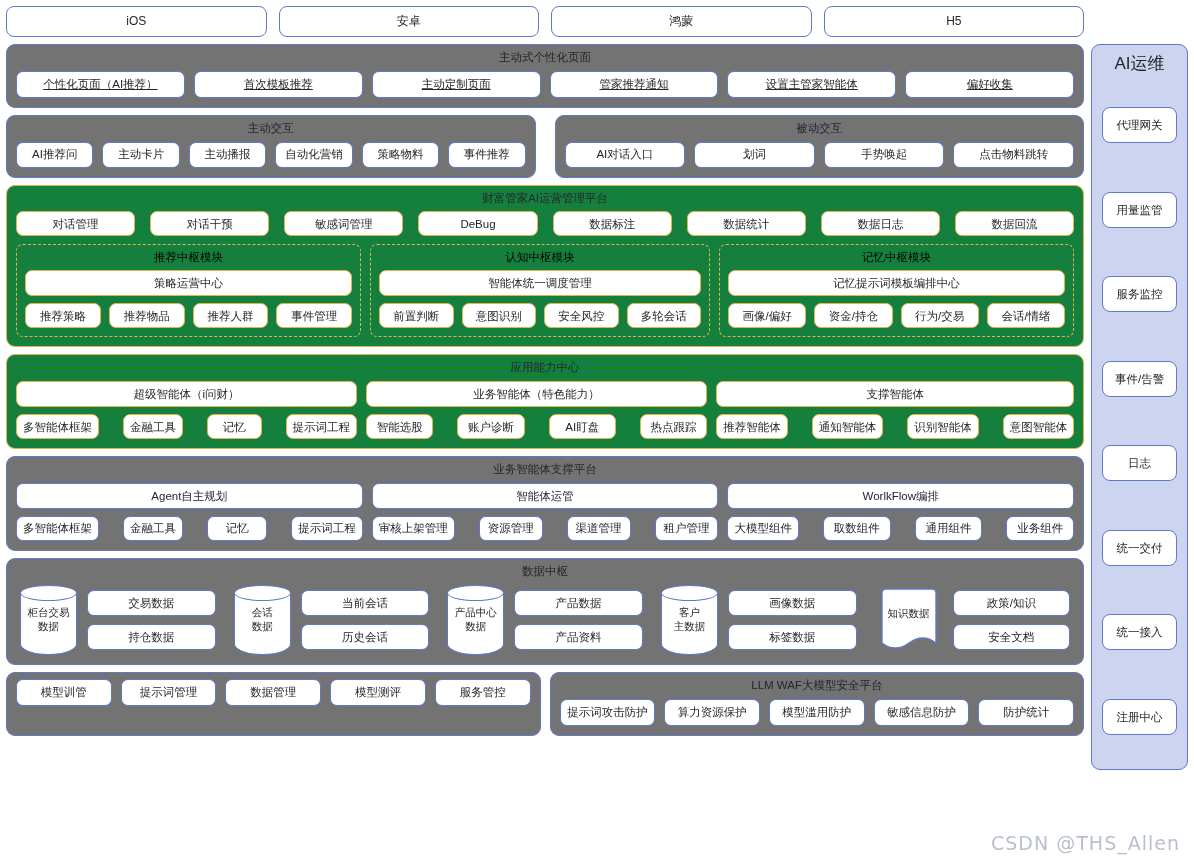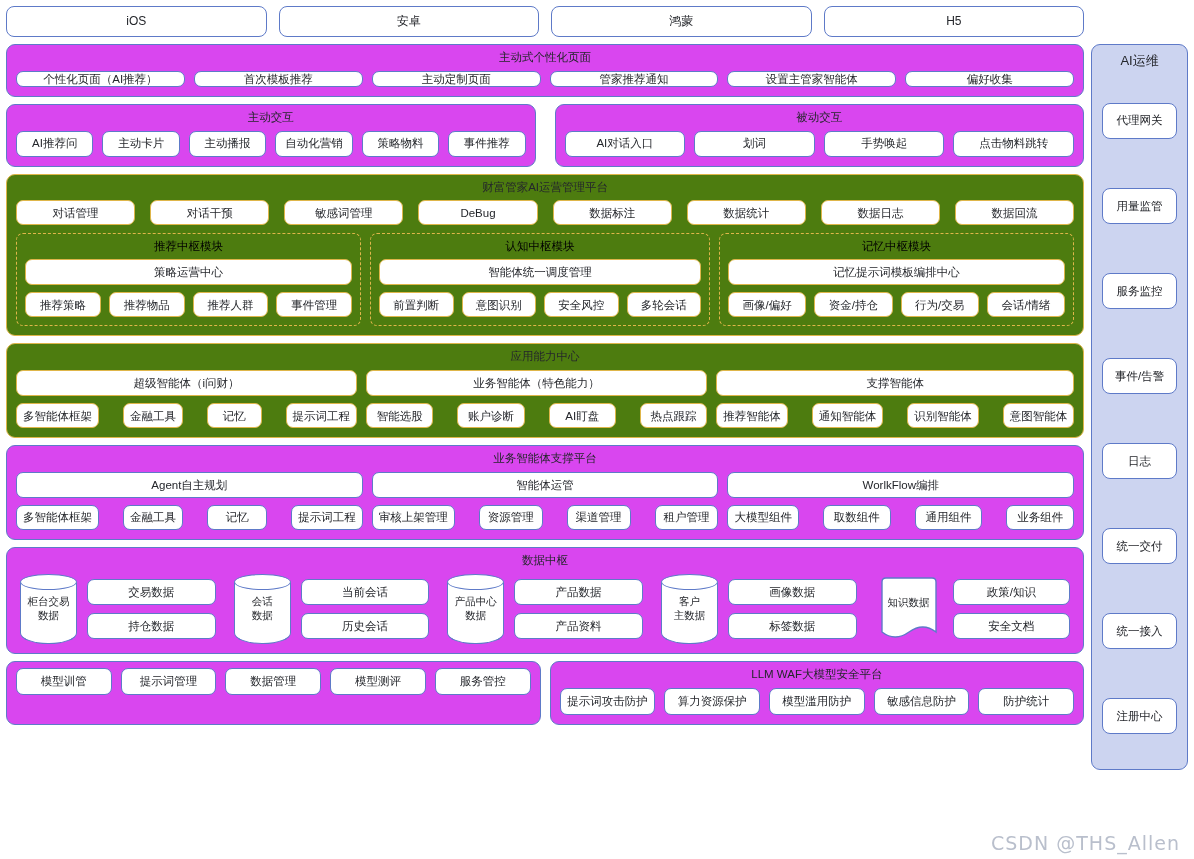--- a/index.html
+++ b/index.html
@@ -42,33 +42,33 @@
   
   .platform-row { display: flex; gap: 12px; height: 31px; }
   .platform-row .chip { flex: 1; font-size: 12px; border-radius: 8px; }
 
   
   .panel {
     border-radius: 9px;
     padding: 6px 9px 9px 9px;
     position: relative;
   }
-  .panel.blue { background: #d946ef; border: 1.3px solid #5e7ac8; }
-  .panel.gold { background: #4d7c0f; border: 1.3px solid #dfb64a; }
+  .panel.blue { background: #737373; border: 1.3px solid #5e7ac8; }
+  .panel.gold { background: #15803d; border: 1.3px solid #dfb64a; }
   .panel-title {
     text-align: center;
     font-size: 11.5px;
     color: #24262b;
     margin-bottom: 6px;
     line-height: 1.2;
   }
   .row { display: flex; gap: 9px; }
 
   
-  .sec-personal .chip { flex: 1; height: 16px; }
+  .sec-personal .chip { flex: 1; height: 27px; text-decoration: underline; }
 
   
   .interactions { display: flex; gap: 19px; }
   .interactions > .panel { flex: 1; }
   .interactions .chip { flex: 1; height: 26px; }
   .panel-active { flex-basis: 531px; flex-grow: 0; flex-shrink: 0; }
   .panel-passive { flex: 1; }
 
   
   .ops-tools { display: flex; gap: 15px; margin-bottom: 8px; }
@@ -155,21 +155,21 @@
     border: 1.3px solid #5e7ac8;
     border-radius: 9px;
     margin-top: 38px;
     margin-bottom: 85px;
     padding: 7px 10px 10px 10px;
     display: flex;
     flex-direction: column;
   }
   .sidebar-title {
     text-align: center;
-    font-size: 13px;
+    font-size: 17px;
     color: #24262b;
     margin-bottom: 8px;
   }
   .sidebar-list {
     flex: 1;
     display: flex;
     flex-direction: column;
     justify-content: space-around;
   }
   .sidebar-list .chip {

